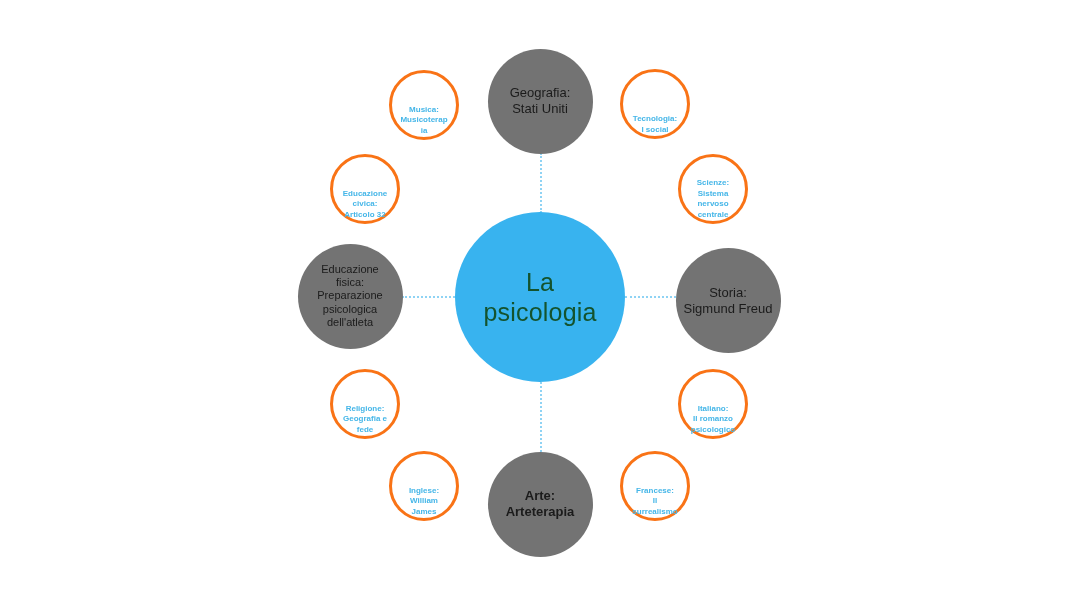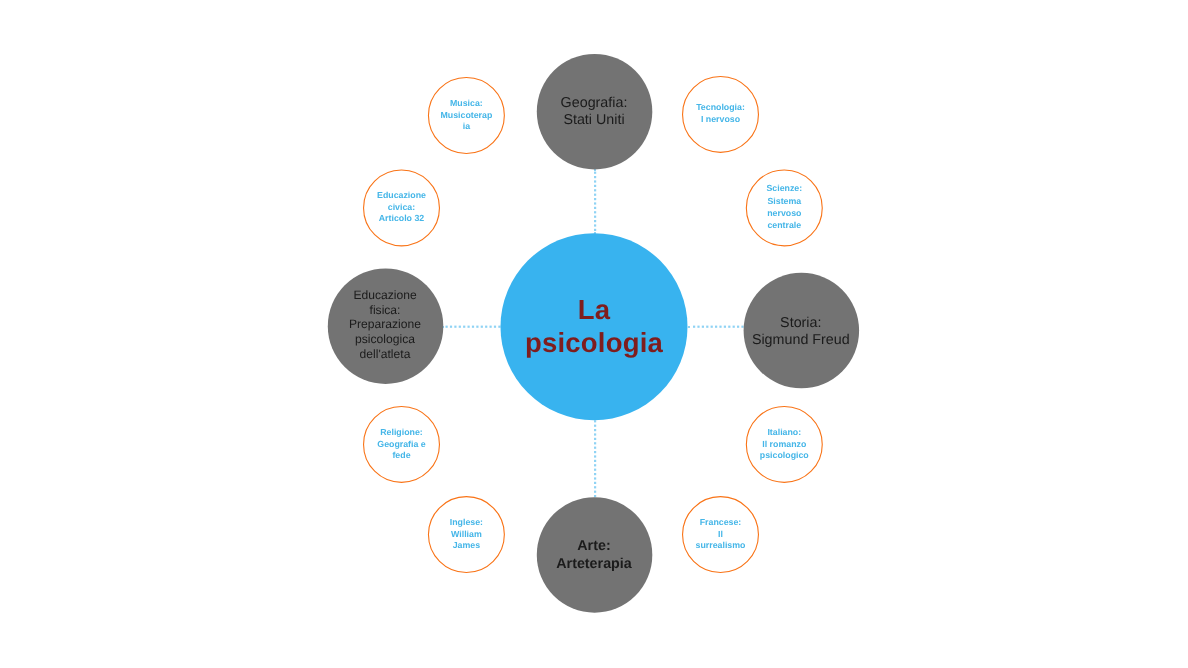--- a/index.html
+++ b/index.html
@@ -41,45 +41,46 @@
     justify-content: center;
     box-sizing: border-box;
     text-align: center;
   }
 
   .node-center {
     background: #38b3ef;
     z-index: 4;
   }
   .node-center .node-label {
-    color: #7f1d1d;
+    color: #14532d;
     font-size: 25px;
-    font-weight: bold;
+    font-weight: normal;
     line-height: 1.22;
     letter-spacing: 0.2px;
   }
 
   .node-major {
     background: #737373;
     z-index: 3;
   }
   .node-major .node-label {
     color: #1b1b1b;
     font-size: 13px;
     line-height: 1.22;
   }
   .node-major.dense .node-label {
     font-size: 11px;
     line-height: 1.2;
   }
 
   .node-minor {
     background: #ffffff;
-    border: 1px solid #f97316;
+    border: 3px solid #f97316;
     z-index: 2;
+    align-items: flex-end;
   }
   .node-minor .node-label {
     color: #45b6e8;
     font-size: 8px;
     font-weight: bold;
     line-height: 1.35;
   }
 
   .node-label {
     white-space: pre-line;
@@ -120,21 +121,21 @@
 psicologica
 dell'atleta</span>
       </div>
       <div class="node node-minor" style="width: 70px; height: 70px; left: 389px; top: 70px;">
         <span class="node-label">Musica:
 Musicoterap
 ia</span>
       </div>
       <div class="node node-minor" style="width: 70px; height: 70px; left: 620px; top: 69px;">
         <span class="node-label">Tecnologia:
-I nervoso</span>
+I social</span>
       </div>
       <div class="node node-minor" style="width: 70px; height: 70px; left: 330px; top: 154px;">
         <span class="node-label">Educazione
 civica:
 Articolo 32</span>
       </div>
       <div class="node node-minor" style="width: 70px; height: 70px; left: 678px; top: 154px;">
         <span class="node-label">Scienze:
 Sistema
 nervoso

